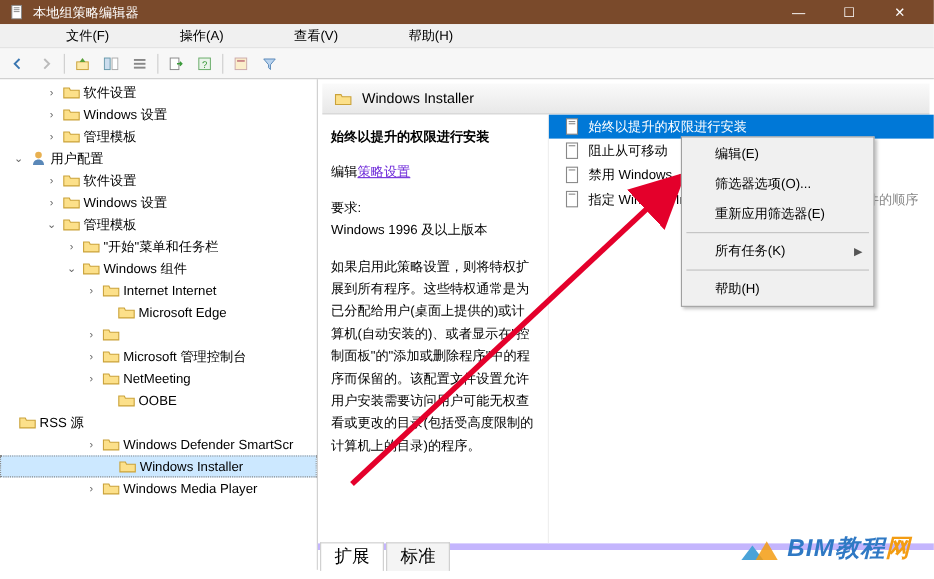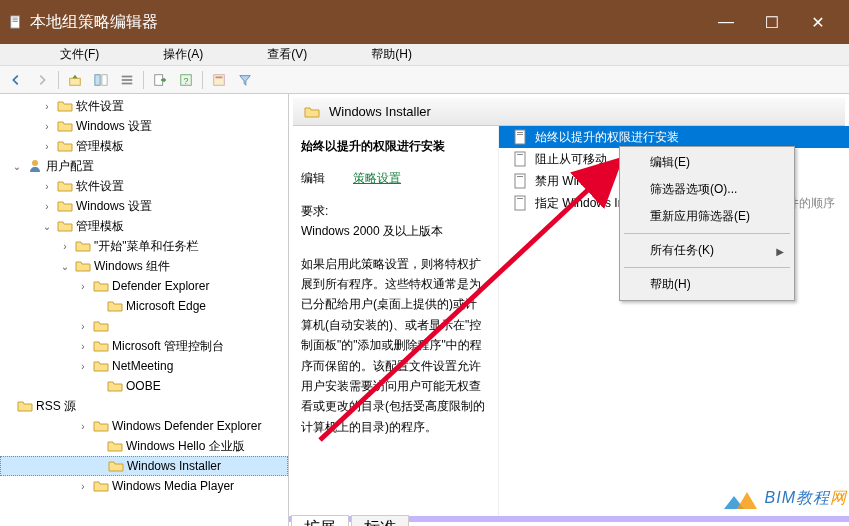--- a/index.html
+++ b/index.html
@@ -1,18 +1,18 @@
 <!DOCTYPE html>
 <html><head>
 <meta charset="utf-8">
 <style>
 * { margin: 0; padding: 0; box-sizing: border-box; font-family: "Microsoft YaHei", "Segoe UI", sans-serif; }
 body { width: 849px; height: 526px; overflow: hidden; background: #fff; position: relative; }
 
-.titlebar { height: 44px; background: #7a4a2b; color: #fff; display: flex; align-items: center; padding: 0 8px; font-size: 16px; }
+.titlebar { height: 22px; background: #7a4a2b; color: #fff; display: flex; align-items: center; padding: 0 8px; font-size: 12px; }
 .titlebar .icon { width: 16px; height: 16px; margin-right: 6px; display: flex; align-items: center; justify-content: center; }
 .titlebar .title { flex: 1; }
 .titlebar .winbtn { width: 46px; height: 30px; display: flex; align-items: center; justify-content: center; cursor: pointer; }
 
 .menubar { height: 22px; background: #f0f0f0; display: flex; align-items: center; padding: 0 4px; font-size: 12px; border-bottom: 1px solid #ddd; }
 .menubar .menuitem { padding: 2px 8px; cursor: pointer; margin-left: 48px; }
 
 .toolbar { height: 28px; background: #f7f7f7; border-bottom: 1px solid #ccc; display: flex; align-items: center; padding: 0 4px; gap: 2px; }
 .toolbar .tbtn { width: 24px; height: 22px; display: flex; align-items: center; justify-content: center; cursor: pointer; border: 1px solid transparent; }
 .toolbar .sep { width: 1px; height: 18px; background: #ccc; margin: 0 2px; }
@@ -23,42 +23,42 @@
 .tree-node.selected { background: #cce8ff; border: 1px dotted #888; }
 .tree-chevron { width: 14px; display: inline-flex; justify-content: center; color: #666; font-size: 10px; }
 .tree-icon { width: 16px; height: 16px; margin: 0 3px; display: inline-flex; align-items: center; justify-content: center; }
 .tree-label { }
 
 .right-panel { flex: 1; display: flex; flex-direction: column; }
 .right-header { height: 28px; background: linear-gradient(#fafafa,#e8e8e8); border-bottom: 1px solid #ccc; display: flex; align-items: center; padding: 0 8px; font-size: 13px; gap: 6px; margin: 4px 4px 0 4px; }
 .right-body { flex: 1; display: flex; position: relative; overflow: hidden; }
 .desc-col { width: 210px; padding: 10px 12px; font-size: 12px; line-height: 1.7; overflow: hidden; border-right: 1px solid #eee; }
 .desc-col .policy-title { font-weight: bold; margin-bottom: 12px; }
-.desc-col .edit-link { color: #15803d; text-decoration: underline; cursor: pointer; margin-left: 28px; }
+.desc-col .edit-link { color: #6d28d9; text-decoration: underline; cursor: pointer; }
 .desc-col p { margin-bottom: 12px; }
 .settings-col { flex: 1; position: relative; }
 .settings-header { font-size: 12px; padding: 10px 0 6px 14px; }
 .setting-row { height: 22px; display: flex; align-items: center; padding: 0 14px; gap: 6px; font-size: 12px; cursor: pointer; }
 .setting-row.selected { background: #0078d7; color: #fff; }
 .setting-icon { width: 16px; height: 16px; display: inline-flex; }
 
 .context-menu { position: absolute; background: #f0f0f0; border: 1px solid #a0a0a0; box-shadow: 2px 2px 3px rgba(0,0,0,.25); font-size: 12px; min-width: 176px; padding: 2px; z-index: 50; }
 .cm-item { padding: 5px 20px 5px 28px; cursor: pointer; position: relative; }
 .cm-sep { height: 1px; background: #c0c0c0; margin: 3px 2px; }
 .cm-arrow { position: absolute; right: 8px; top: 50%; transform: translateY(-50%); font-size: 10px; color: #555; }
 
 .tabs { height: 24px; border-top: 6px solid #c4b5fd; display: flex; align-items: flex-end; padding: 0 2px; font-size: 16px; background: #fff; }
 .tabs .tab { padding: 2px 12px; border: 1px solid #ccc; border-bottom: none; background: #fff; margin-right: 2px; margin-bottom: -1px; cursor: pointer; position: relative; }
 .tabs .tab.active { background: #fff; }
 .tabs .tab:not(.active) { background: #f4f4f4; }
 
 .folder-svg { width: 16px; height: 16px; }
 
 .arrow-annotation { position: absolute; z-index: 40; pointer-events: none; }
-.watermark { position: absolute; right: 2px; bottom: 12px; font-size: 16px; font-weight: normal; font-style: italic; color: #2f79c4; pointer-events: none; letter-spacing: 1px; }
+.watermark { position: absolute; right: 21px; bottom: 12px; font-size: 22px; font-weight: bold; font-style: italic; color: #2f79c4; pointer-events: none; letter-spacing: 1px; }
 .watermark .orange { color: #f39c12; }
 </style>
 </head>
 <body>
 
 <div class="titlebar">
   <span class="icon">
     <svg viewBox="0 0 16 16" width="14" height="14">
         <rect x="2" y="1" width="10" height="14" fill="#fff" stroke="#888" stroke-width="1"></rect>
         <rect x="4" y="3" width="6" height="1" fill="#888"></rect>
@@ -222,21 +222,21 @@
         </span>
         <span class="tree-label">Windows 组件</span>
       </div>
     <div class="tree-node" style="padding-left:76px">
         <span class="tree-chevron">›</span>
         <span class="tree-icon">
           <svg class="folder-svg" viewBox="0 0 16 16">
             <path d="M1 4h5l1 2h8v7H1z" fill="#fce08a" stroke="#caa23a"></path>
           </svg>
         </span>
-        <span class="tree-label">Defender Explorer</span>
+        <span class="tree-label">Internet Internet</span>
       </div>
     <div class="tree-node" style="padding-left:90px">
         <span class="tree-chevron"></span>
         <span class="tree-icon">
           <svg class="folder-svg" viewBox="0 0 16 16">
             <path d="M1 4h5l1 2h8v7H1z" fill="#fce08a" stroke="#caa23a"></path>
           </svg>
         </span>
         <span class="tree-label">Microsoft Edge</span>
       </div>
@@ -284,30 +284,21 @@
         </span>
         <span class="tree-label">RSS 源</span>
       </div>
     <div class="tree-node" style="padding-left:76px">
         <span class="tree-chevron">›</span>
         <span class="tree-icon">
           <svg class="folder-svg" viewBox="0 0 16 16">
             <path d="M1 4h5l1 2h8v7H1z" fill="#fce08a" stroke="#caa23a"></path>
           </svg>
         </span>
-        <span class="tree-label">Windows Defender Explorer</span>
-      </div>
-    <div class="tree-node" style="padding-left:90px">
-        <span class="tree-chevron"></span>
-        <span class="tree-icon">
-          <svg class="folder-svg" viewBox="0 0 16 16">
-            <path d="M1 4h5l1 2h8v7H1z" fill="#fce08a" stroke="#caa23a"></path>
-          </svg>
-        </span>
-        <span class="tree-label">Windows Hello 企业版</span>
+        <span class="tree-label">Windows Defender SmartScr</span>
       </div>
     <div class="tree-node selected" style="padding-left:90px">
         <span class="tree-chevron"></span>
         <span class="tree-icon">
           <svg class="folder-svg" viewBox="0 0 16 16">
             <path d="M1 4h5l1 2h8v7H1z" fill="#fce08a" stroke="#caa23a"></path>
           </svg>
         </span>
         <span class="tree-label">Windows Installer</span>
       </div>
@@ -328,21 +319,21 @@
           <svg class="folder-svg" viewBox="0 0 16 16">
             <path d="M1 4h5l1 2h8v7H1z" fill="#fce08a" stroke="#caa23a"></path>
           </svg>
         </span>
       <span>Windows Installer</span>
     </div>
     <div class="right-body">
       <div class="desc-col">
         <div class="policy-title">始终以提升的权限进行安装</div>
         <p><span>编辑</span><a class="edit-link">策略设置</a></p>
-        <p><span>要求:</span><br><span>Windows 2000 及以上版本</span></p>
+        <p><span>要求:</span><br><span>Windows 1996 及以上版本</span></p>
         <p><span>如果启用此策略设置，则将特权扩展到所有程序。这些特权通常是为已分配给用户(桌面上提供的)或计算机(自动安装的)、或者显示在"控制面板"的"添加或删除程序"中的程序而保留的。该配置文件设置允许用户安装需要访问用户可能无权查看或更改的目录(包括受高度限制的计算机上的目录)的程序。</span></p>
       </div>
       <div class="settings-col">
         <div class="setting-row selected">
           <span class="setting-icon">
               <svg viewBox="0 0 16 16" width="16" height="16">
                 <rect x="2" y="1" width="10" height="14" fill="#fff" stroke="#888"></rect>
                 <rect x="4" y="3" width="6" height="1" fill="#888"></rect>
                 <rect x="4" y="5" width="6" height="1" fill="#888"></rect>
               </svg>

